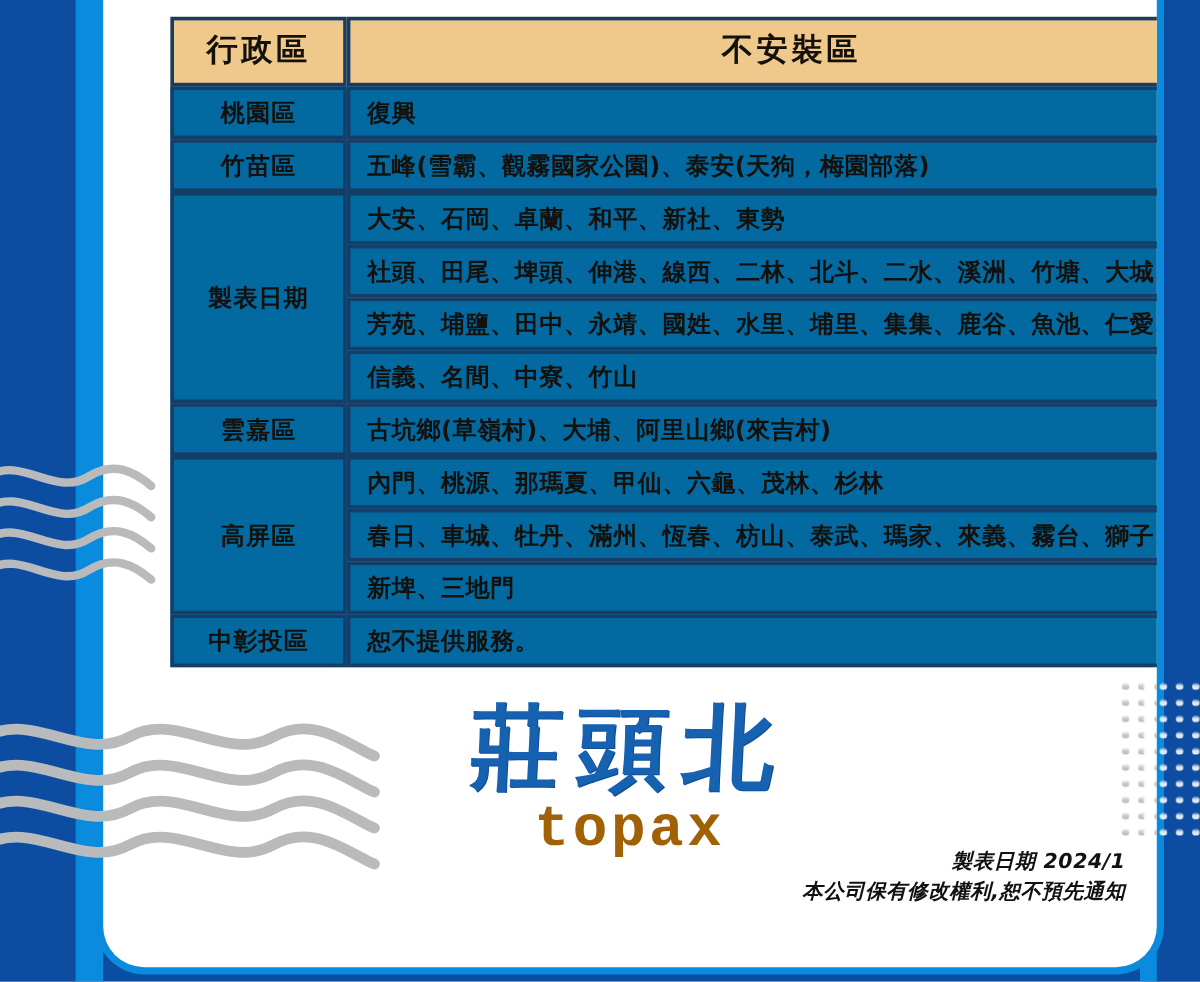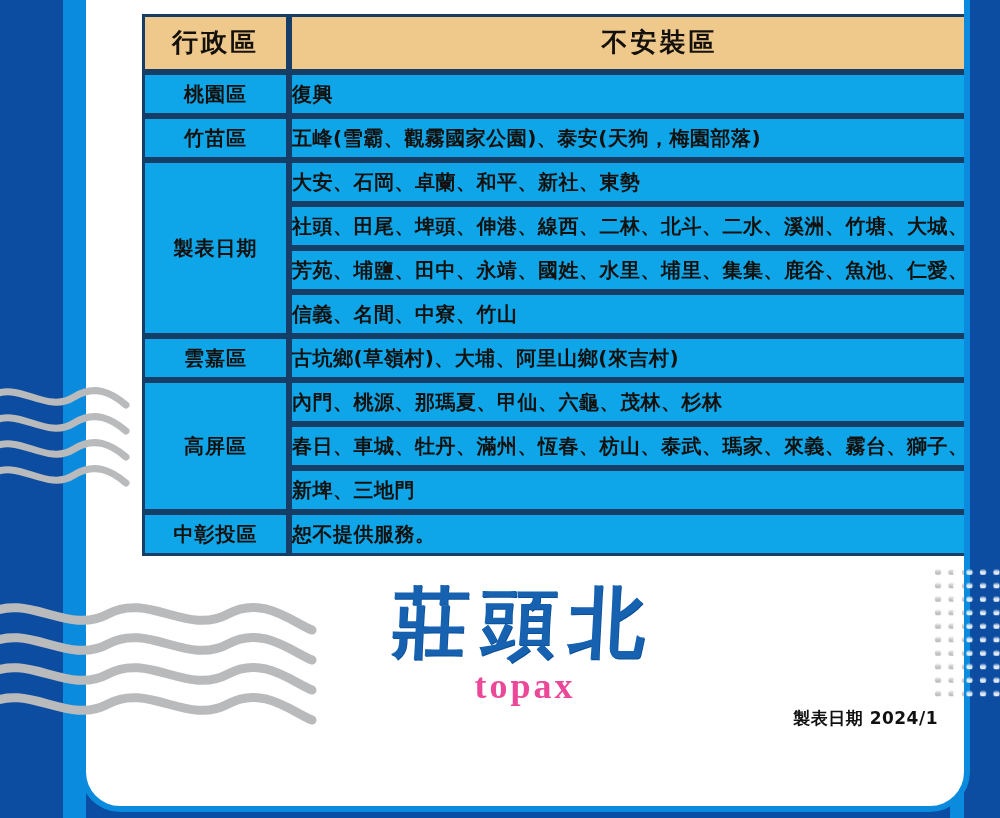--- a/index.html
+++ b/index.html
@@ -35,51 +35,51 @@
   #dots-grid{position:absolute;left:848px;top:568px;z-index:6;}
   #dots-grid-blue{position:absolute;left:952px;top:568px;z-index:6;}
 
   
   #table-wrap{position:absolute;left:-28px;top:14px;width:900px;z-index:3;}
   table{border-collapse:separate;border-spacing:0;width:888px;margin-left:84px;
         table-layout:fixed;}
   table td,table th{
     border:3px solid #163D66;
     font-weight:bold;color:#14110C;
-    padding:0 0;
+    padding:0 14px;
     line-height:1.15;
     box-sizing:border-box;
   }
   col.c1{width:147px;}
   col.c2{width:741px;}
   thead th{
     background:#EFC98C;font-size:26px;text-align:center;height:58px;
     letter-spacing:3px;
   }
-  tbody td{background:#0ea5e9;font-size:20px;height:44px;letter-spacing:0.5px;margin-left:32px;}
+  tbody td{background:#0369a1;font-size:20px;height:44px;letter-spacing:0.5px;margin-left:32px;}
   td.region{text-align:center;font-size:20px;letter-spacing:1px;}
   td.areas{text-align:left;}
 
   
   #logo-block{position:absolute;left:0;top:585px;width:878px;text-align:center;z-index:5;}
   #logo-cn{
     font-family:"DejaVu Serif","Liberation Serif",serif;
     font-size:76px;font-weight:bold;color:#1661B0;
     letter-spacing:12px;line-height:1;
     text-shadow:1px 1px 0 #0d4f95;
     transform:skewX(-3deg);
   }
   #logo-en{
-    margin-top:4px;font-size:36px;font-weight:bold;color:#ec4899;
-    letter-spacing:3px;font-family:Liberation Serif, serif;
+    margin-top:4px;font-size:48px;font-weight:bold;color:#a16207;
+    letter-spacing:3px;font-family:Liberation Mono, monospace;
   }
 
   
   #footer{position:absolute;right:26px;top:706px;text-align:right;z-index:7;}
-  #footer div{font-size:17px;font-weight:bold;color:#111;line-height:1.45;letter-spacing:0.5px;}
+  #footer div{font-size:17px;font-weight:bold;color:#111;line-height:1.45;letter-spacing:0.5px;font-style:italic;}
 </style>
 </head>
 <body>
 
 <div id="bg-left-blue"></div>
 <div id="bg-left-cyan"></div>
 <div id="bg-right-blue"></div>
 <div id="bg-right-cyan"></div>
 
 <div id="card-outline"></div>
@@ -157,20 +157,21 @@
       </linearGradient>
       <pattern id="dotpat" x="0" y="0" width="13.5" height="13.5" patternUnits="userSpaceOnUse">
         <circle cx="4" cy="4" r="3.1" fill="url(#dg)"></circle>
       </pattern>
     </defs>
     <rect x="0" y="0" width="96" height="130" fill="url(#dotpat)"></rect>
   </svg>
 
   <div id="footer">
     <div>製表日期 2024/1</div>
+    <div>本公司保有修改權利,恕不預先通知</div>
   </div>
 </div>
 
 <svg id="dots-grid-blue" width="48" height="130">
   <defs>
     <linearGradient id="dgb" x1="0" y1="0" x2="0" y2="1">
       <stop offset="0%" stop-color="#ffffff" stop-opacity="0.15"></stop>
       <stop offset="45%" stop-color="#ffffff" stop-opacity="0.85"></stop>
       <stop offset="88%" stop-color="#ffffff" stop-opacity="0.9"></stop>
       <stop offset="100%" stop-color="#ffffff" stop-opacity="0.1"></stop>

